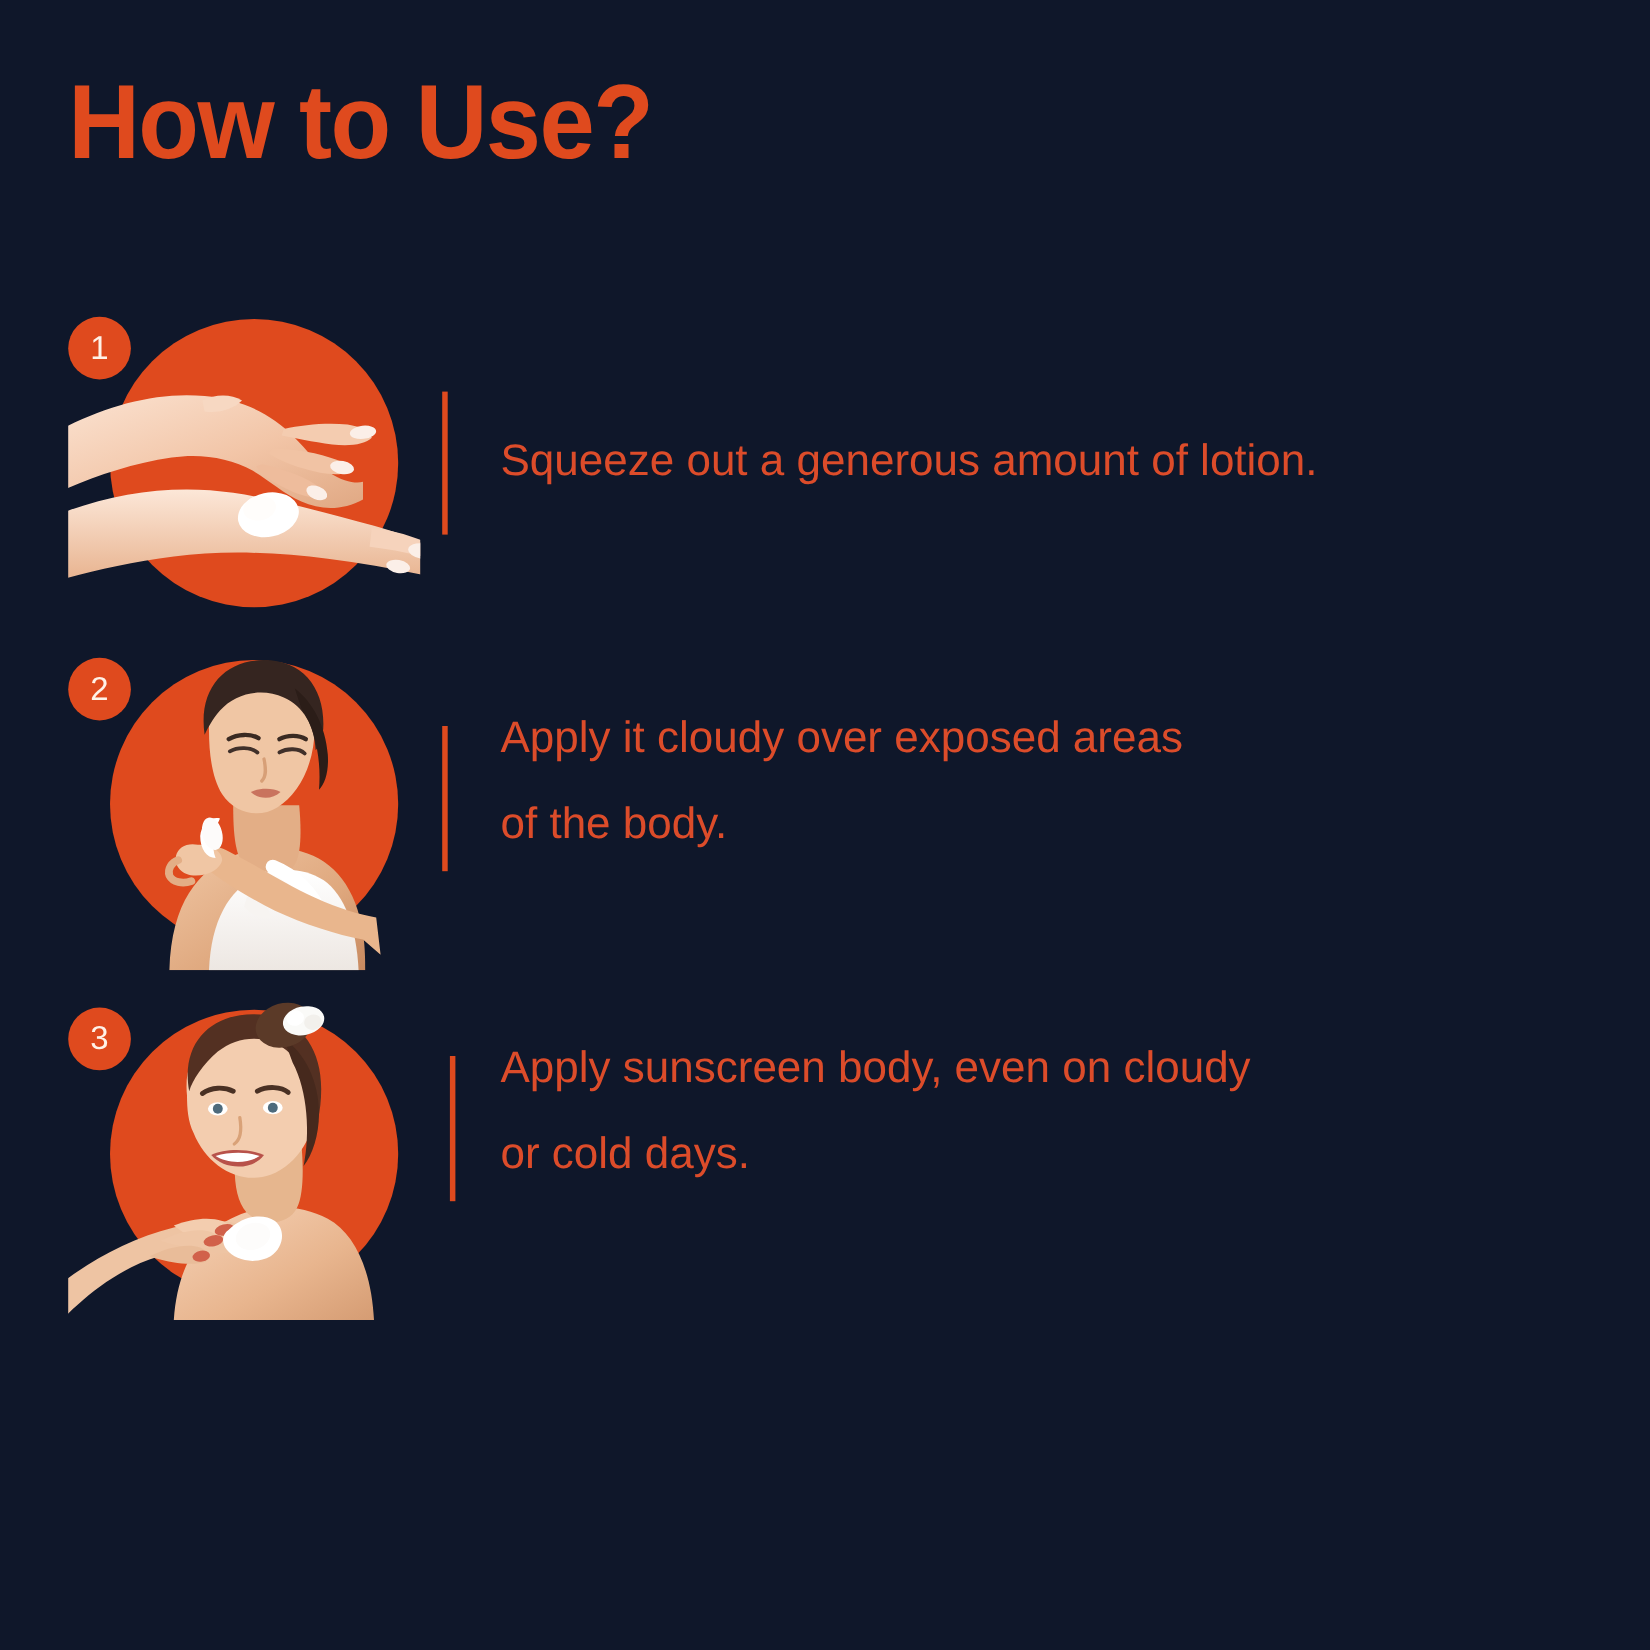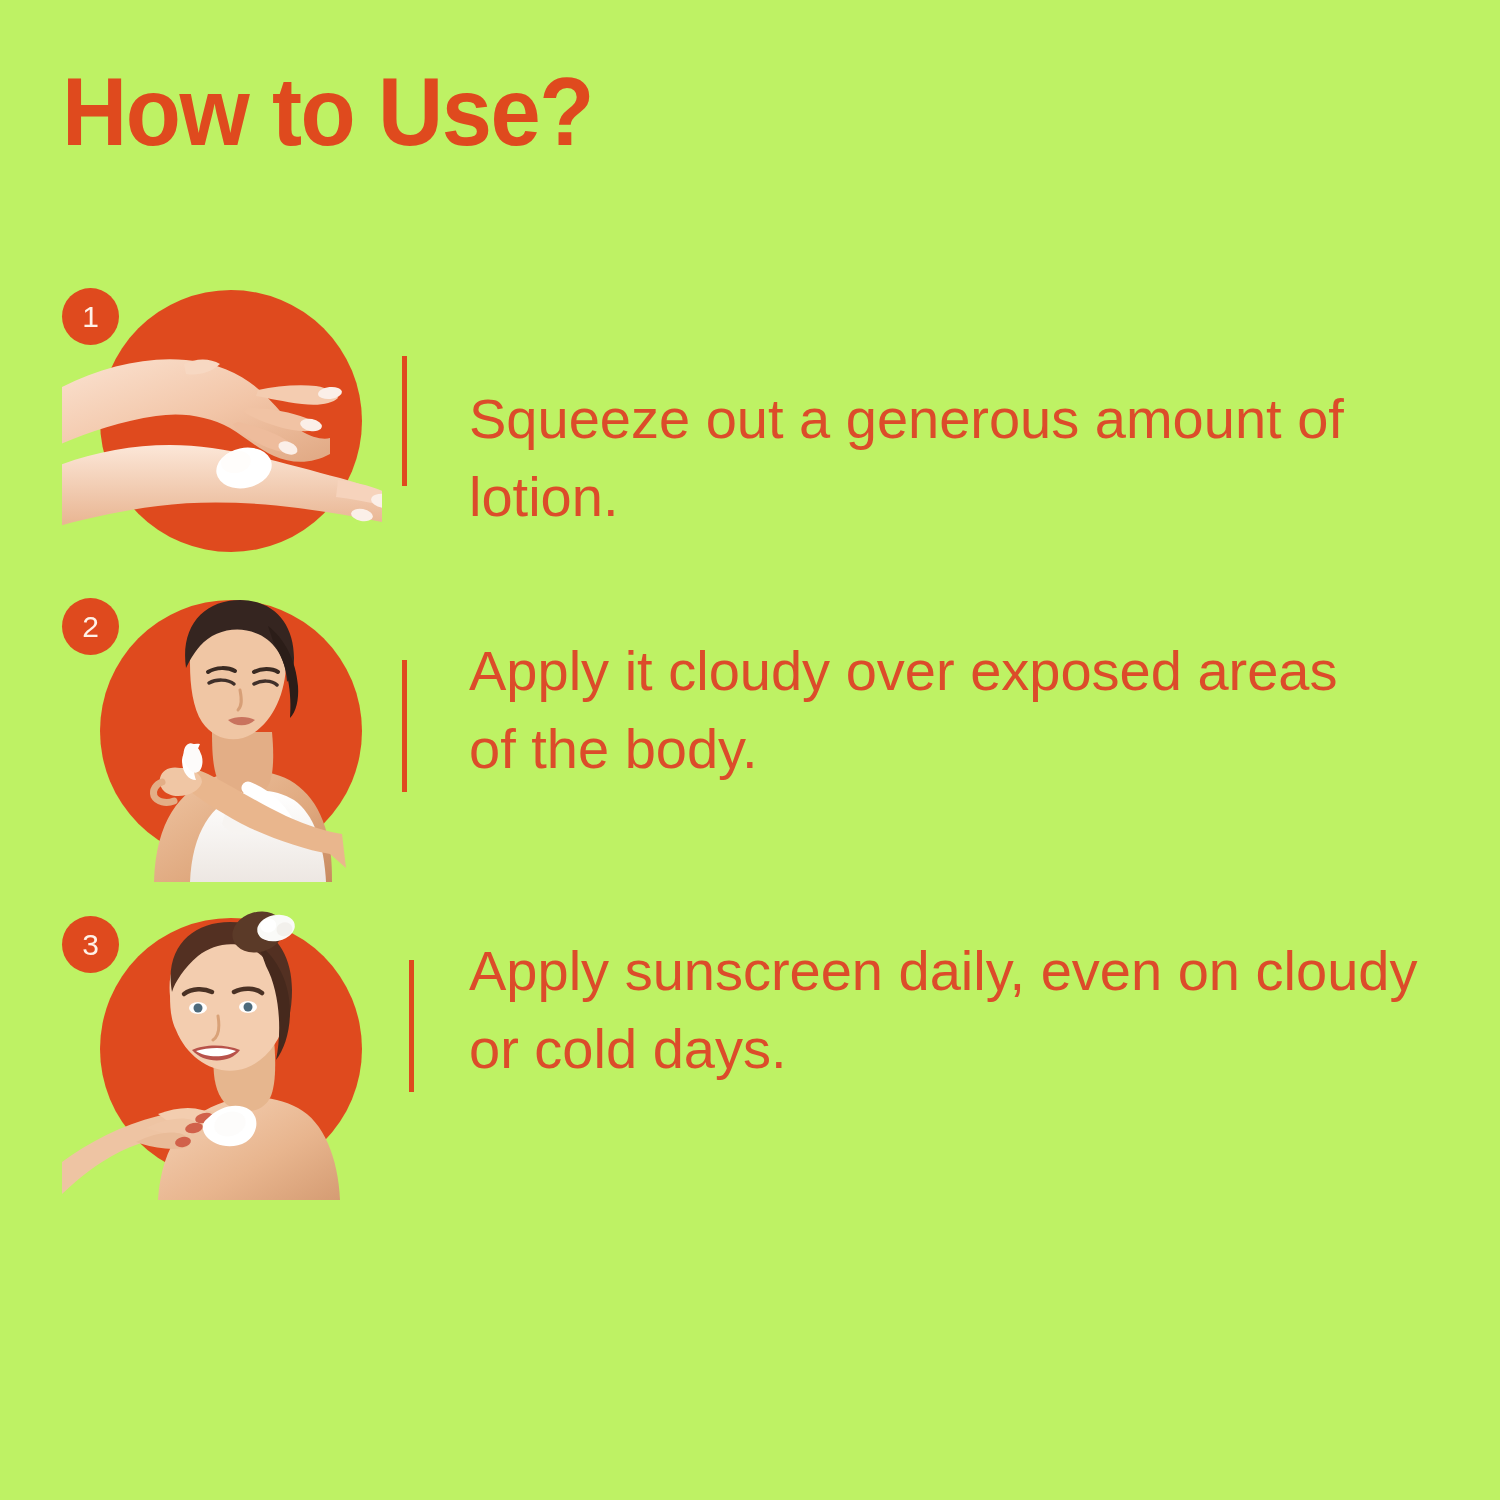--- a/index.html
+++ b/index.html
@@ -13,21 +13,21 @@
     background: #FDDCC5;
     font-family: "Liberation Sans", sans-serif;
     overflow: hidden;
     position: relative;
   }
 
   .page {
     position: relative;
     width: 1500px;
     height: 1500px;
-    background: #bef264;
+    background: #0f172a;
   }
 
   
   .page-title {
     position: absolute;
     left: 62px;
     top: 62px;
     font-family: "Liberation Sans", sans-serif;
     font-weight: bold;
     font-size: 96px;
@@ -105,24 +105,24 @@
   .step-divider {
     position: absolute;
     width: 5px;
     background: #DF4A1E;
     z-index: 4;
   }
 
   
   .step-caption {
     position: absolute;
-    left: 469px;
+    left: 455px;
     color: #DC4C2A;
     font-family: "Liberation Sans", sans-serif;
-    font-size: 56px;
+    font-size: 40px;
     line-height: 78px;
     font-weight: normal;
     letter-spacing: 0px;
     white-space: pre-line;
     width: 1000px;
   }
 
   
   #row1 { height: 300px; }
   #row1 .step-divider { left: 402px; top: 84px;  height: 130px; }
@@ -347,18 +347,18 @@
           <path d="M 146 218 C 158 206, 176 202, 188 210 C 198 218, 196 234, 184 242
                    C 170 250, 152 246, 144 236 C 139 229, 140 222, 146 218 Z" fill="#FFFFFF"></path>
           <ellipse cx="168" cy="224" rx="16" ry="12" fill="#FDFCFB" transform="rotate(-18 168 224)"></ellipse>
         </svg>
 
         <div class="step-badge">3</div>
       </div>
 
       <div class="step-divider"></div>
 
-      <div class="step-caption">Apply sunscreen daily, even on cloudy
+      <div class="step-caption">Apply sunscreen body, even on cloudy
 or cold days.</div>
     </div>
 
   </div>
 </div>
 
 </body></html>

